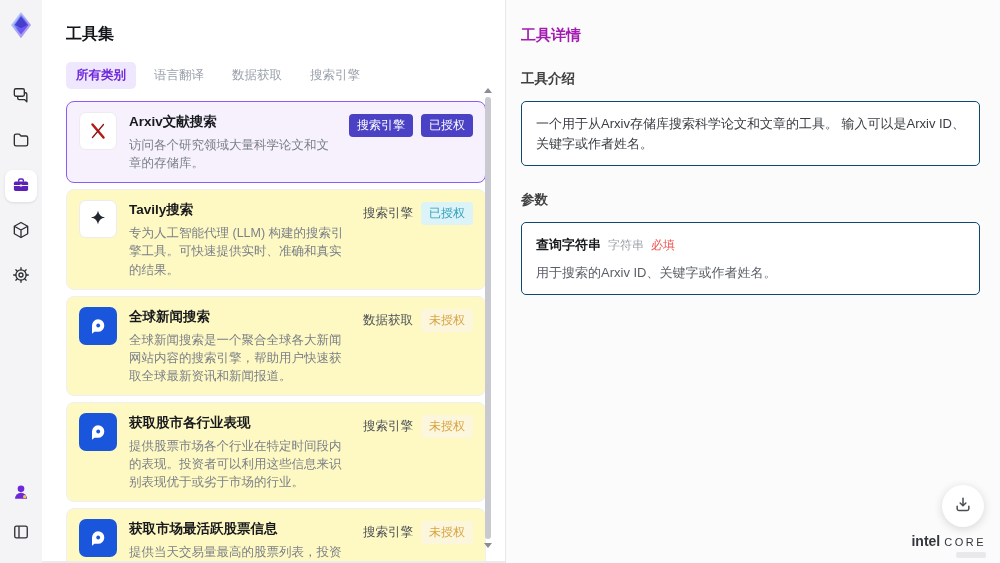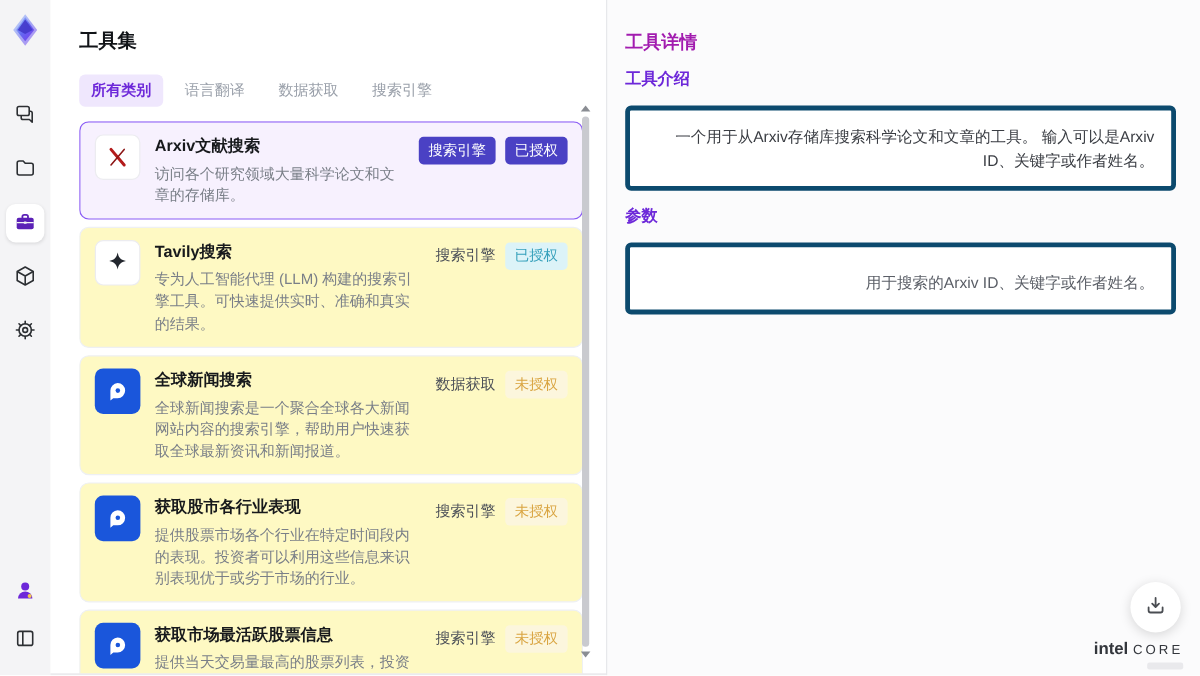--- a/index.html
+++ b/index.html
@@ -46,22 +46,22 @@
   
   .scrollbar { position:absolute; left:441px; top:88px; height:460px; width:10px; display:flex; flex-direction:column; align-items:center; }
   .sb-arrow { width:0; height:0; border-left:4px solid transparent; border-right:4px solid transparent; cursor:pointer; }
   .sb-arrow.up { border-bottom:5px solid #8a8d93; margin-bottom:4px; }
   .sb-arrow.down { border-top:5px solid #8a8d93; margin-top:4px; }
   .sb-thumb { flex:1; width:6px; background:#c9cacf; border-radius:3px; cursor:grab; }
 
   
   .detail-panel { flex:1; background:#fbfbfc; border-left:1px solid #e7e8eb; padding:26px 20px 0 15px; min-width:0; }
   .detail-title { font-size:15px; font-weight:700; color:#a21caf; }
-  .section-heading { font-size:13.5px; font-weight:700; color:#6d28d9; margin-top:12px; }
-  .box { margin-top:13px; background:#fff; border:4px solid #0c4a6e; border-radius:5px; padding:12px 14px; font-size:13px; color:#3a3d43; line-height:1.5;text-align:right; }
+  .section-heading { font-size:13.5px; font-weight:700; color:#404040; margin-top:25px; }
+  .box { margin-top:13px; background:#fff; border:1px solid #0c4a6e; border-radius:5px; padding:12px 14px; font-size:13px; color:#3a3d43; line-height:1.5; }
   .param-row .param-head { display:flex; align-items:baseline; gap:7px; }
   .param-name { font-size:13px; font-weight:700; color:#17191c; }
   .param-type { font-size:12px; color:#9ca0a8; }
   .param-required { font-size:12px; color:#ef5350; }
   .param-desc { margin-top:8px; font-size:13px; color:#5a5e66; }
 
   
   .fab { position:absolute; right:16px; bottom:36px; width:42px; height:42px; border-radius:50%; border:none; background:#fff; box-shadow:0 2px 10px rgba(0,0,0,.15); display:flex; align-items:center; justify-content:center; cursor:pointer; }
   .fab svg { width:20px; height:20px; }
   .intel { position:absolute; right:14px; bottom:5px; text-align:right; color:#33363c; }
@@ -256,20 +256,25 @@
       </div>
     </section>
 
     <section class="detail-panel">
       <h2 class="detail-title">工具详情</h2>
       <h3 class="section-heading">工具介绍</h3>
       <div class="box">一个用于从Arxiv存储库搜索科学论文和文章的工具。 输入可以是Arxiv ID、关键字或作者姓名。</div>
       <h3 class="section-heading">参数</h3>
       <div class="box">
           <div class="param-row">
+    <div class="param-head">
+      <span class="param-name">查询字符串</span>
+      <span class="param-type">字符串</span>
+      <span class="param-required">必填</span>
+    </div>
     <div class="param-desc">用于搜索的Arxiv ID、关键字或作者姓名。</div>
   </div>
         </div>
     </section>
   </div>
 
   <button class="fab">
     <span>
       <svg viewBox="0 0 24 24" fill="none" stroke="#4a4d52" stroke-width="1.8" stroke-linecap="round" stroke-linejoin="round">
         <path d="M12 4v8.5M8.6 9.6 12 13l3.4-3.4"></path>

